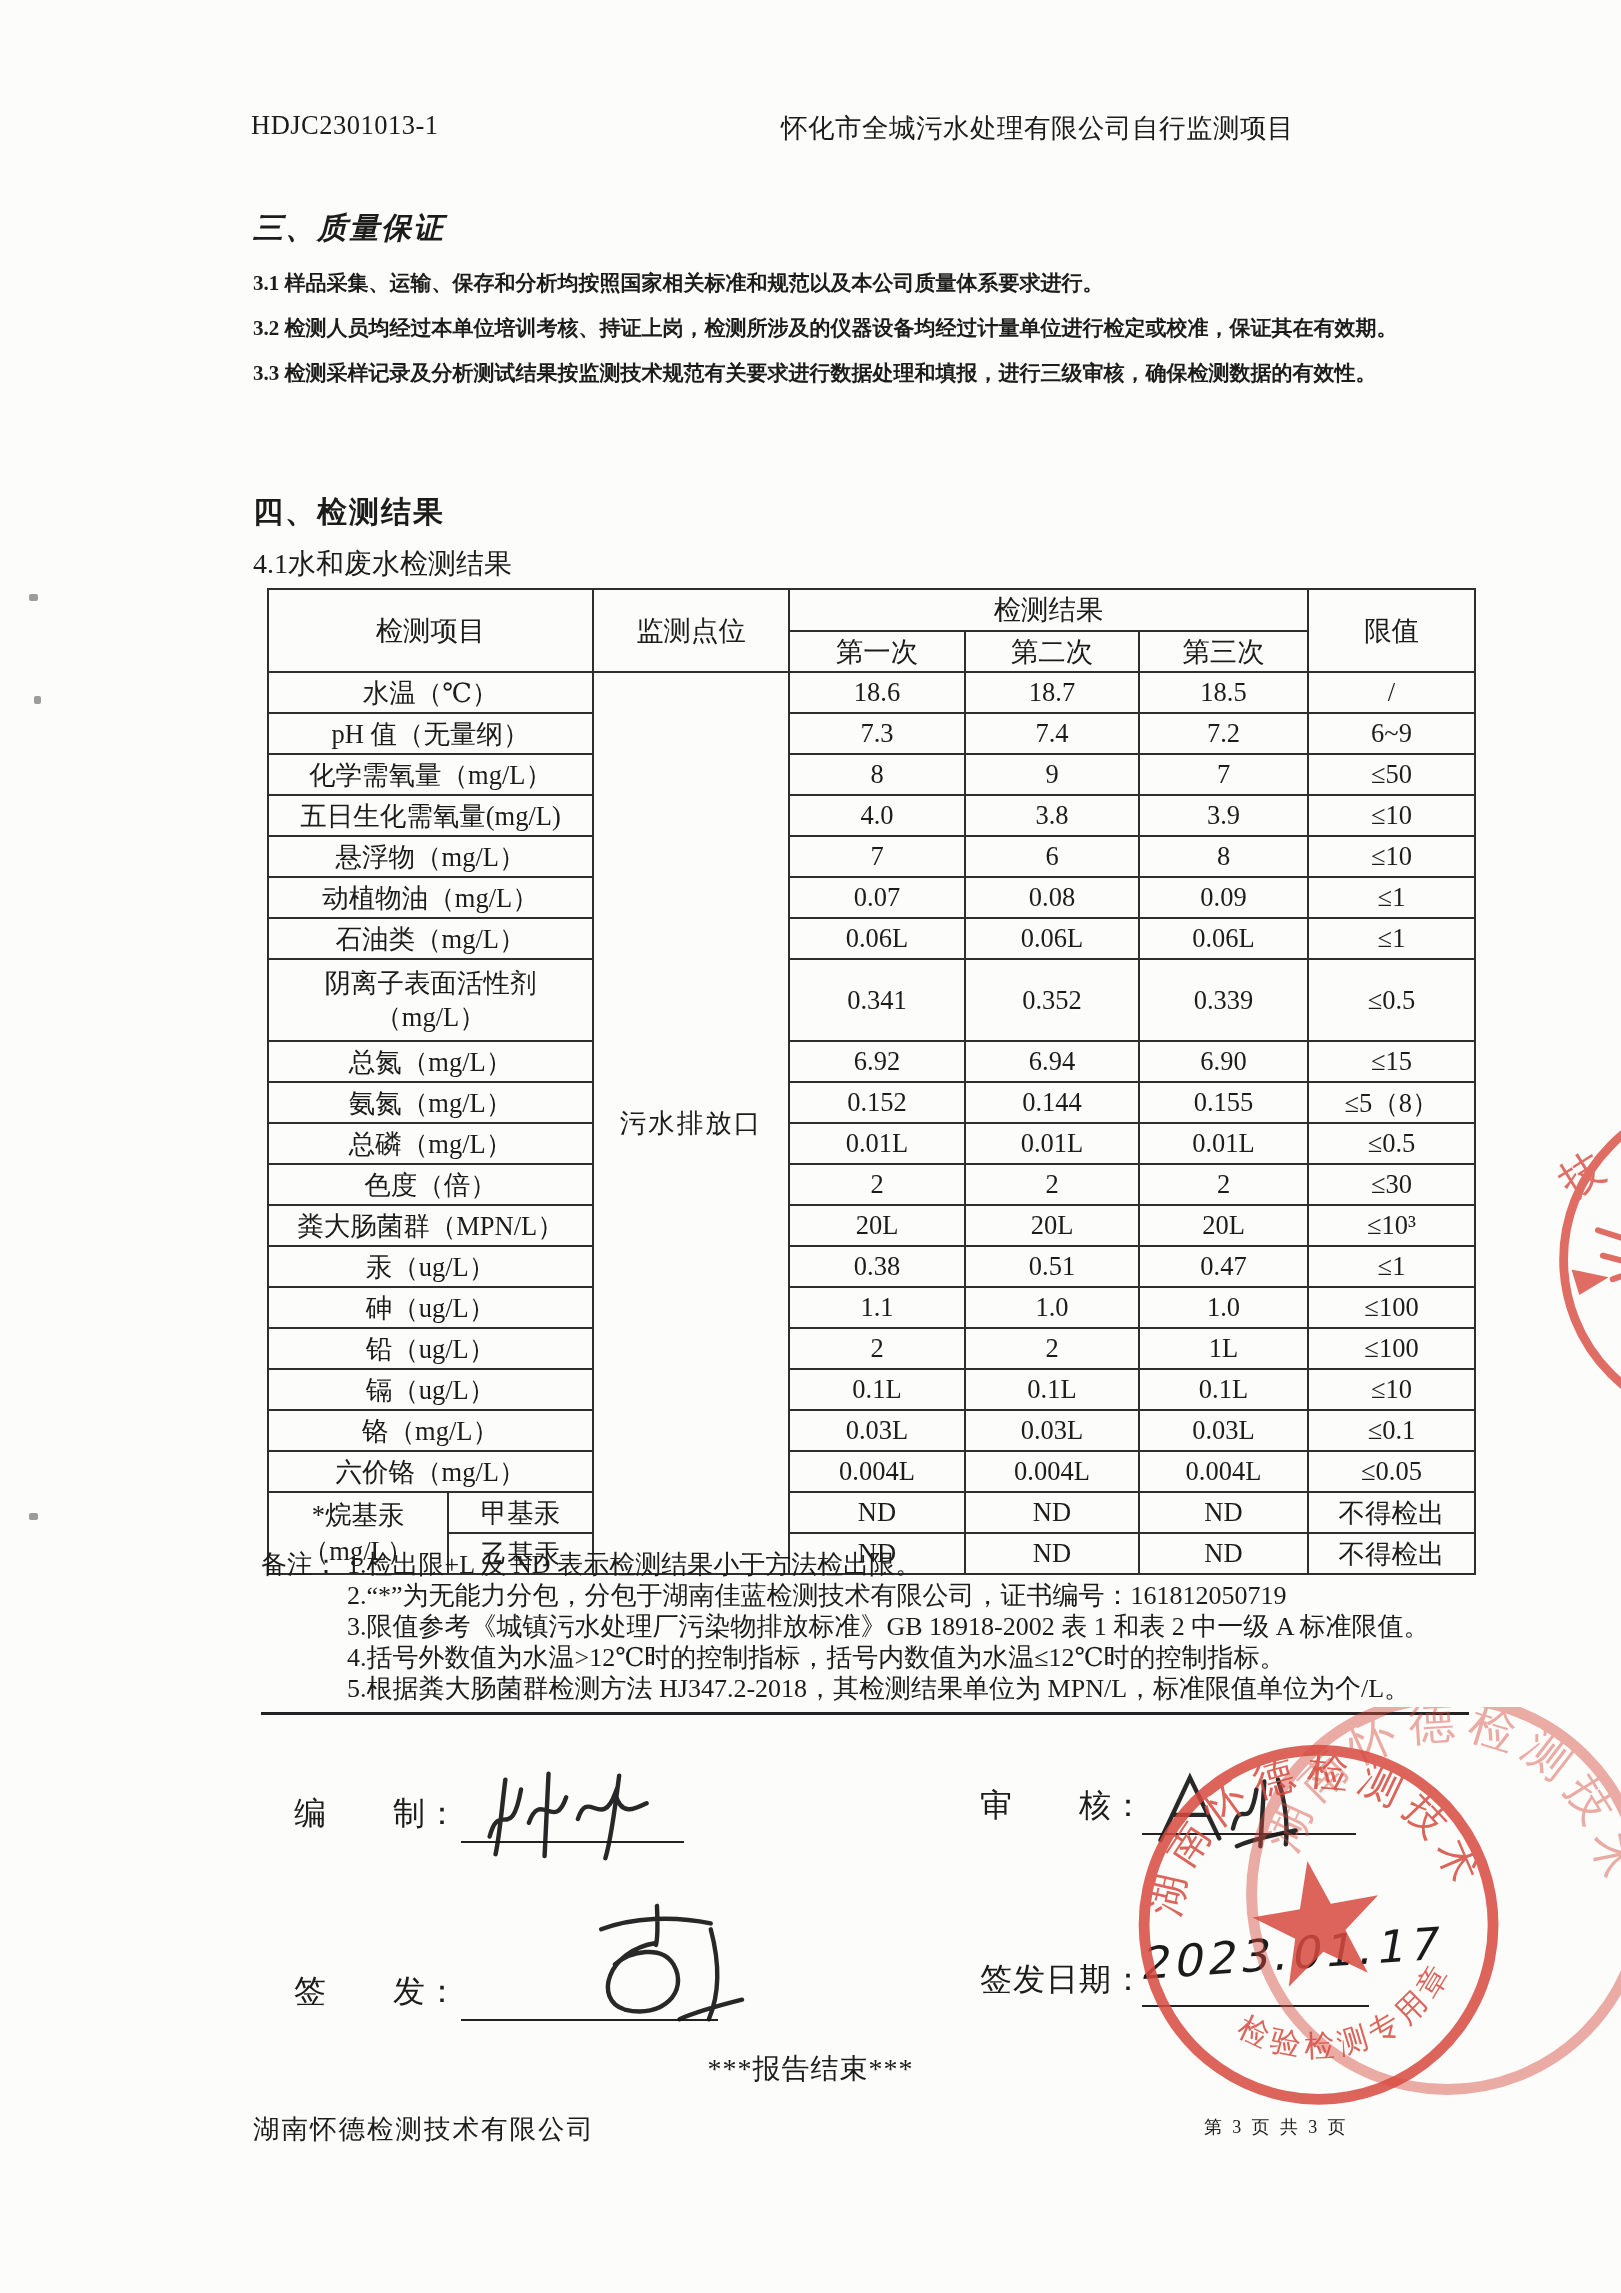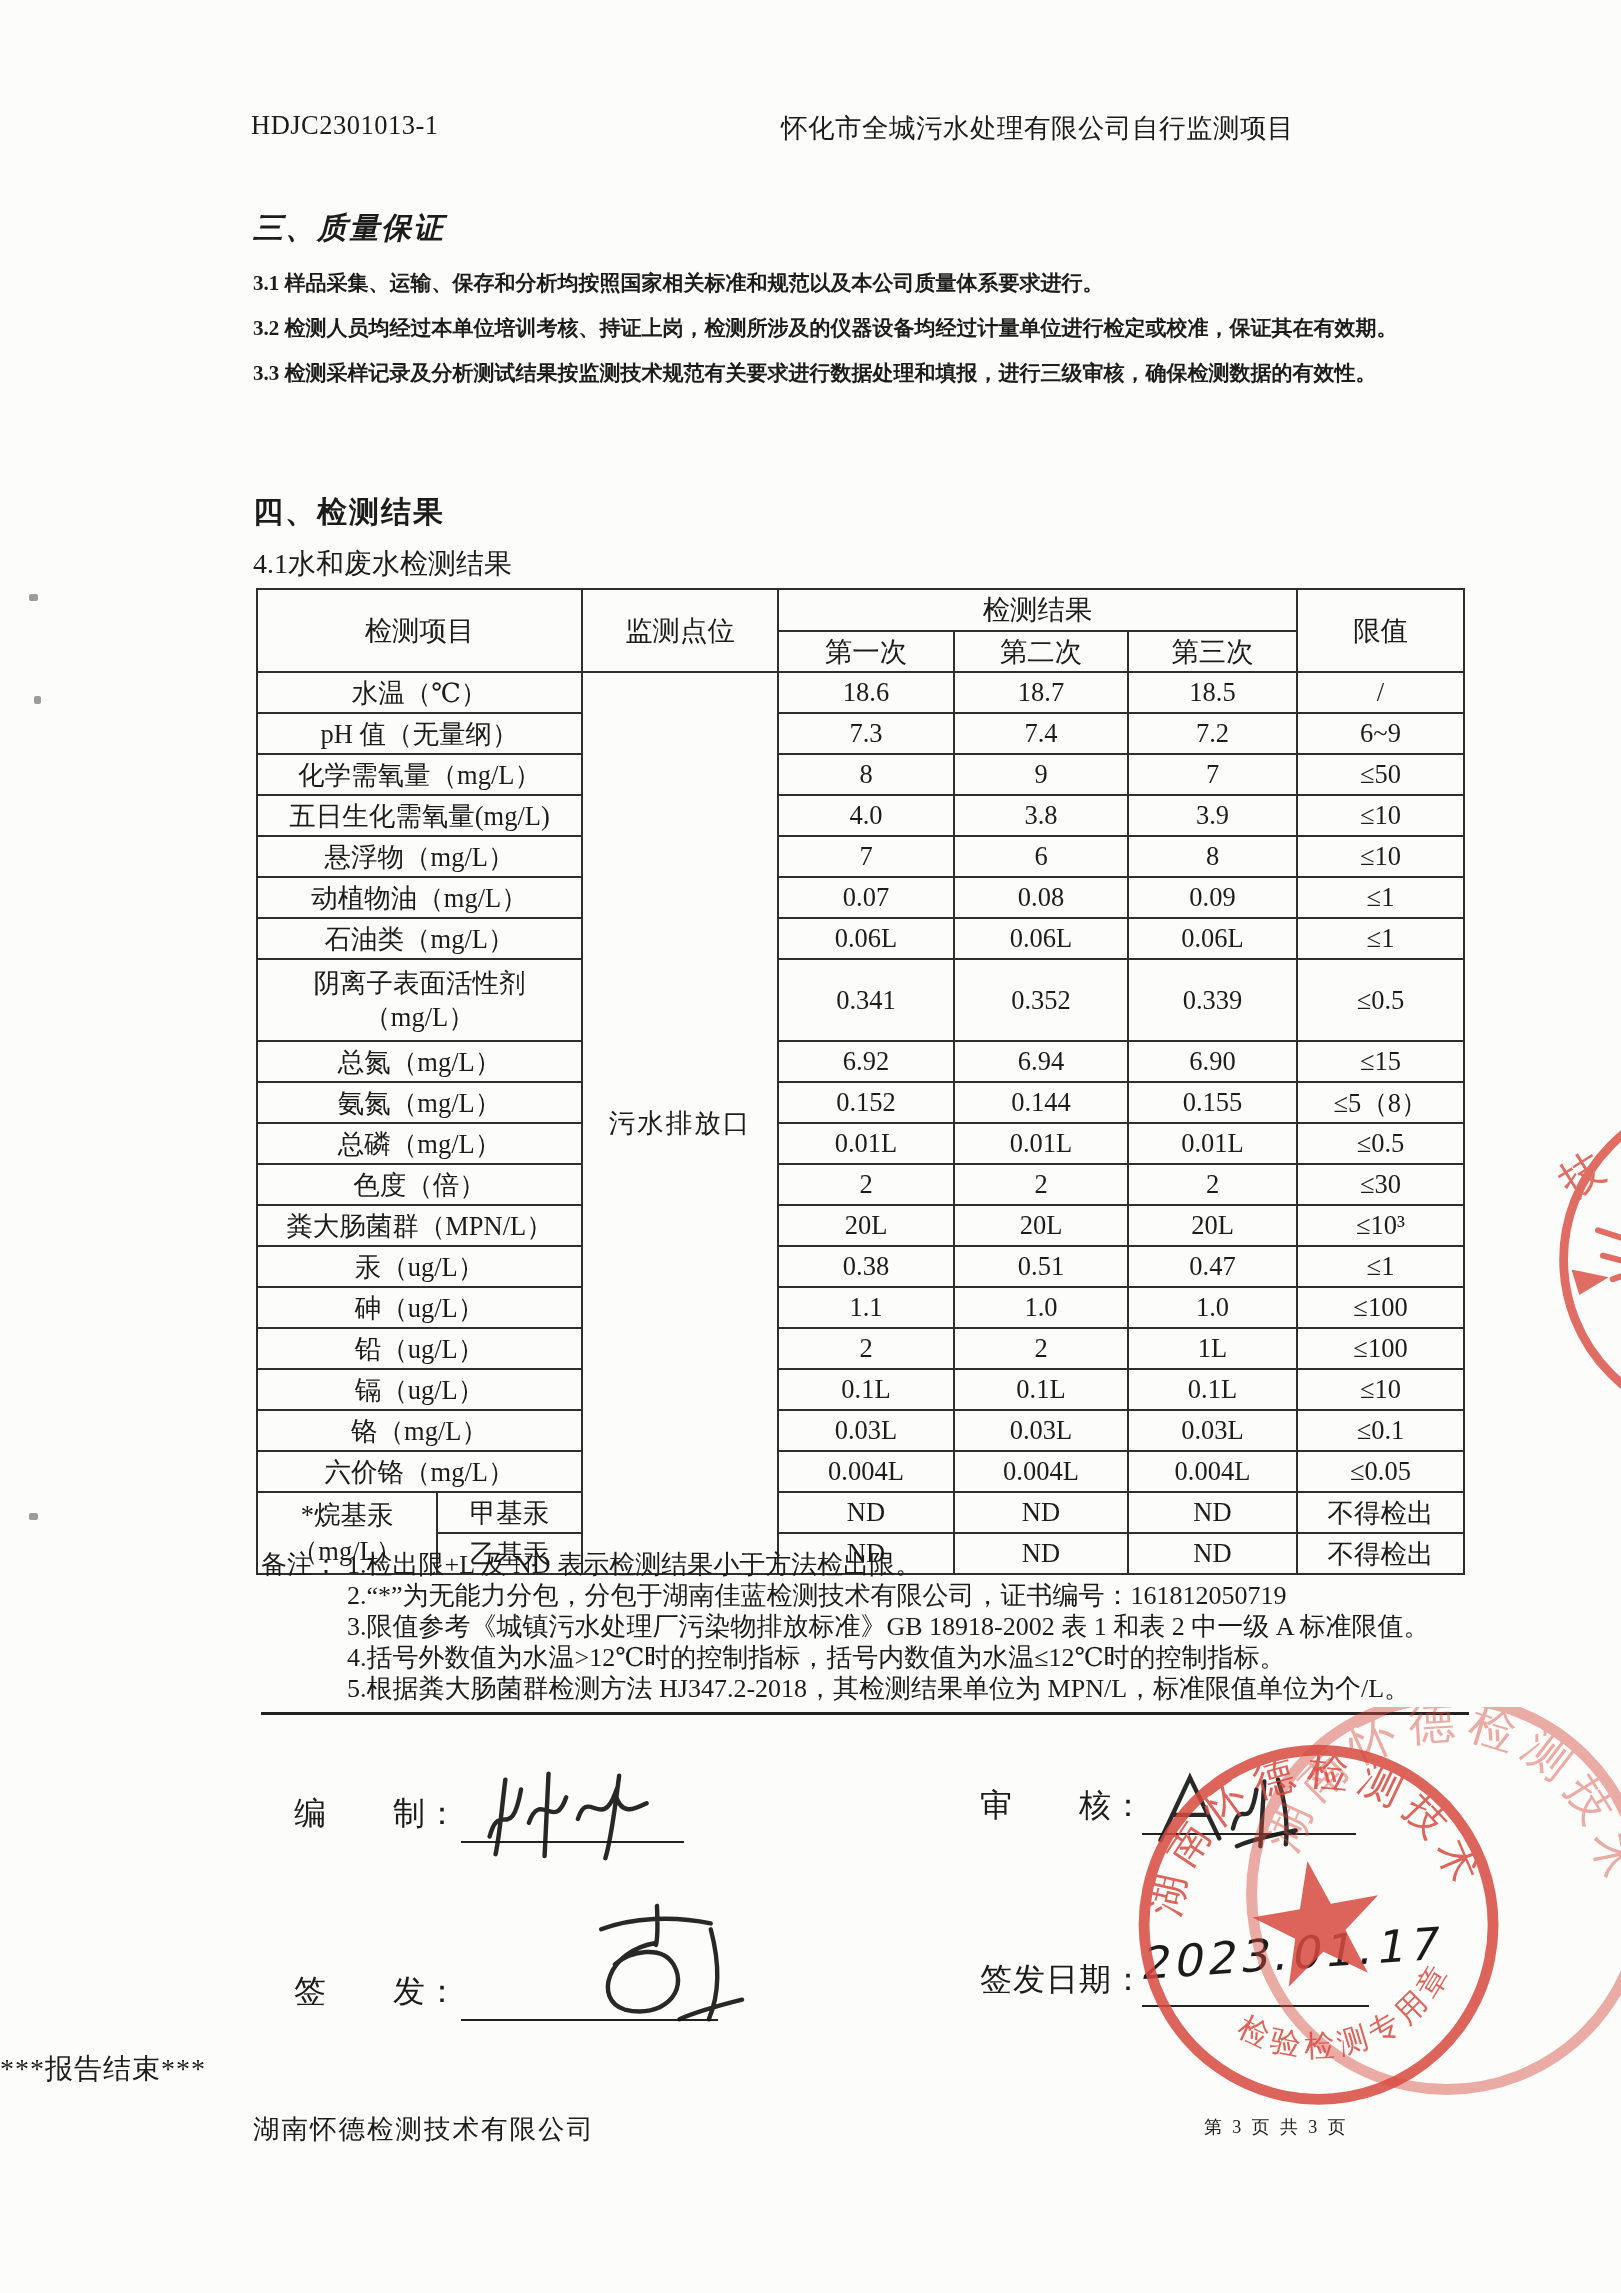--- a/index.html
+++ b/index.html
@@ -8,21 +8,21 @@
   
   .hdr{position:absolute;left:251px;top:110px;width:1043px;display:flex;
        justify-content:space-between;font-size:26.5px;letter-spacing:0.5px;gap:24px;}
   
   .sec-title{position:absolute;left:253px;font-size:30px;font-weight:bold;letter-spacing:2px;}
   .qa-paras{position:absolute;left:253px;top:261px;width:1168px;font-size:21px;
             line-height:45px;text-align:justify;font-weight:bold;}
   .qa-paras p{margin:0;}
   .sub-title{position:absolute;left:253px;top:545px;font-size:28px;}
   
-  table.results{position:absolute;left:256px;top:588px;width:1208px;border-collapse:collapse;
+  table.results{position:absolute;left:267px;top:588px;width:1208px;border-collapse:collapse;
                 table-layout:fixed;border:2.9px solid #222;padding-left:24px;}
   table.results th,table.results td{border:2px solid #2e2e2e;padding:0 2px;text-align:center;
                 font-weight:normal;font-size:26.5px;overflow:hidden;}
   table.results th{font-size:27.4px;}
   table.results tr{height:41px;}
   table.results tr.hrow1{height:42px;}
   table.results tr.tall{height:82px;line-height:34px;}
   td.site{font-size:27.4px;letter-spacing:2px;}
   
   .notes{position:absolute;left:261px;top:1549px;width:1208px;display:flex;
@@ -30,21 +30,21 @@
   .notes-label{flex:0 0 86px;}
   .notes-lines{flex:1;}
   
   .siglabel{position:absolute;font-size:32px;letter-spacing:1px;}
   .sigline{position:absolute;border-top:2.9px solid #222;height:0;}
   .sig-svg{position:absolute;}
   .sig-svg path{fill:none;stroke:#161616;stroke-width:4.5;stroke-linecap:round;opacity:.92;}
   .handdate{position:absolute;left:1145px;top:1927px;font-size:45px;color:#1b1b1b;
             font-family:"DejaVu Sans",sans-serif;transform:skewX(-14deg) rotate(-4deg);letter-spacing:3.9px;}
   
-  .report-end{position:absolute;left:0;top:2050px;width:1621px;text-align:left;font-size:28px;letter-spacing:1px;}
+  .report-end{position:absolute;left:0;top:2050px;width:1621px;text-align:center;font-size:28px;letter-spacing:1px;}
   .footer-co{position:absolute;left:253px;top:2111px;font-size:26.5px;letter-spacing:2px;}
   .footer-pg{position:absolute;left:1204px;top:2115px;font-size:18px;letter-spacing:2.9px;}
   
   .stamp{position:absolute;}
   .speck{position:absolute;background:#9c9c9c;border-radius:2px;}
 </style>
 </head>
 <body>
 
 <div class="page">

